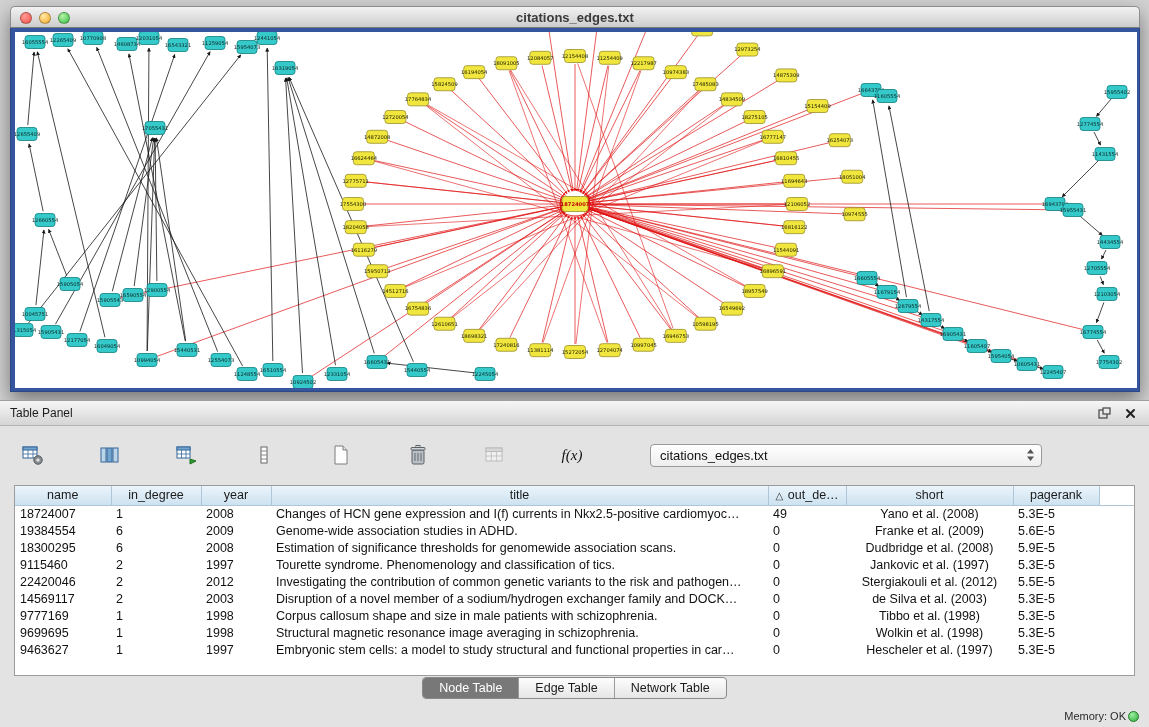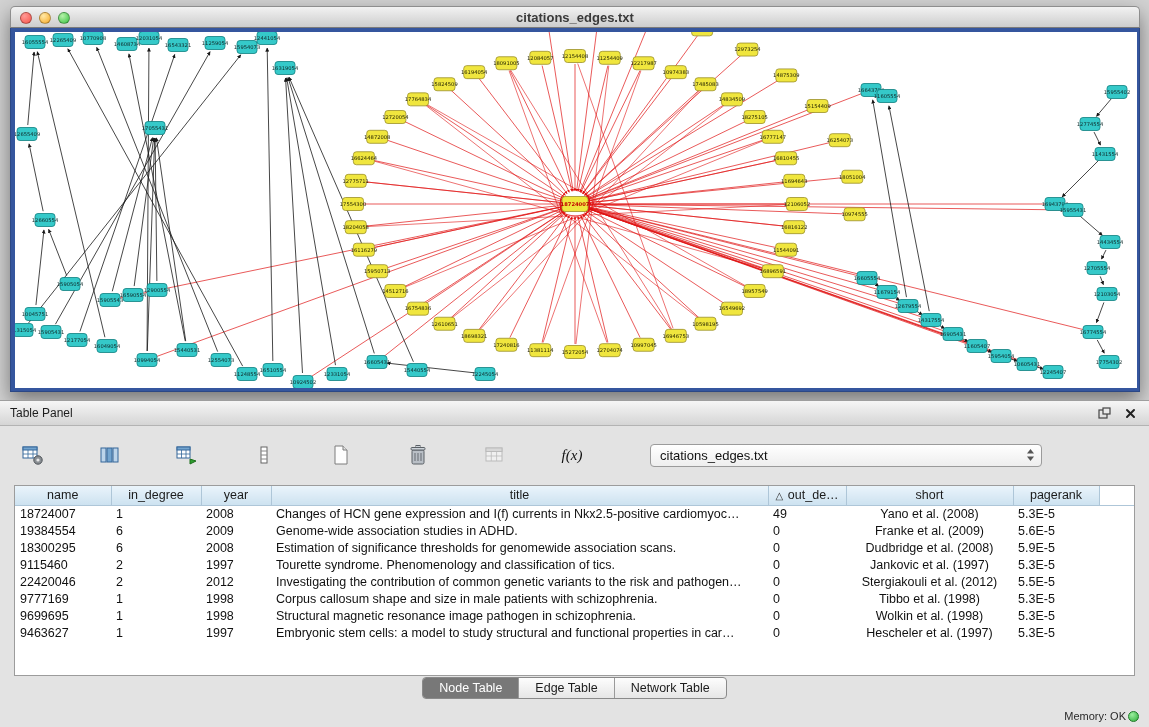--- a/index.html
+++ b/index.html
@@ -783,34 +783,44 @@
               <td>22420046</td>
               <td>2</td>
               <td>2012</td>
               <td>Investigating the contribution of common genetic variants to the risk and pathogen…</td>
               <td>0</td>
               <td class="c-center">Stergiakouli et al. (2012)</td>
               <td>5.5E-5</td>
               <td></td>
             </tr>
             <tr>
+              <td>14569117</td>
+              <td>2</td>
+              <td>2003</td>
+              <td>Disruption of a novel member of a sodium/hydrogen exchanger family and DOCK…</td>
+              <td>0</td>
+              <td class="c-center">de Silva et al. (2003)</td>
+              <td>5.3E-5</td>
+              <td></td>
+            </tr>
+            <tr>
               <td>9777169</td>
               <td>1</td>
               <td>1998</td>
               <td>Corpus callosum shape and size in male patients with schizophrenia.</td>
               <td>0</td>
               <td class="c-center">Tibbo et al. (1998)</td>
               <td>5.3E-5</td>
               <td></td>
             </tr>
             <tr>
               <td>9699695</td>
               <td>1</td>
               <td>1998</td>
-              <td>Structural magnetic resonance image pathogen in schizophrenia.</td>
+              <td>Structural magnetic resonance image averaging in schizophrenia.</td>
               <td>0</td>
               <td class="c-center">Wolkin et al. (1998)</td>
               <td>5.3E-5</td>
               <td></td>
             </tr>
             <tr>
               <td>9463627</td>
               <td>1</td>
               <td>1997</td>
               <td>Embryonic stem cells: a model to study structural and functional properties in car…</td>

